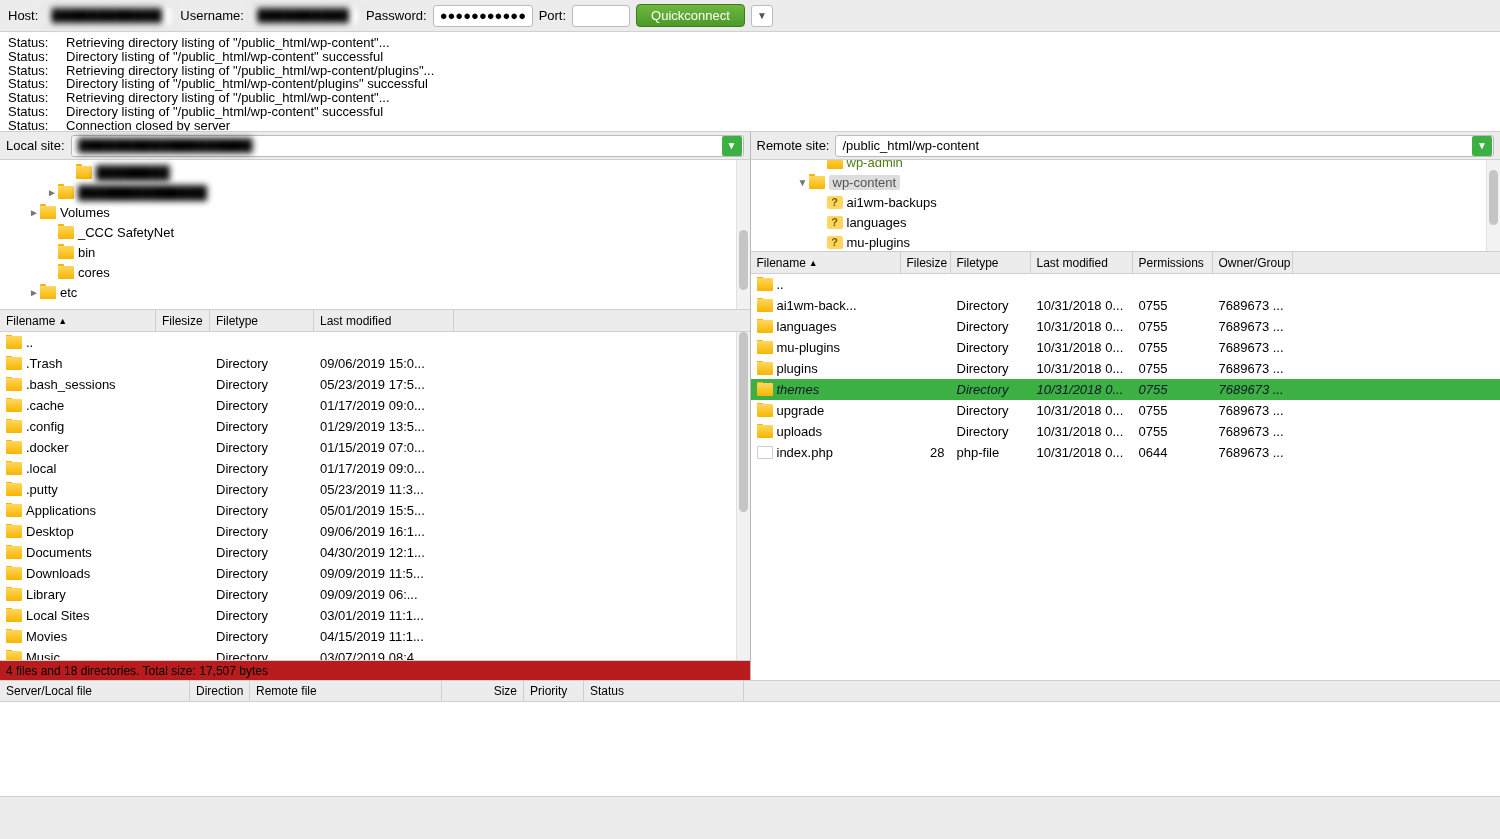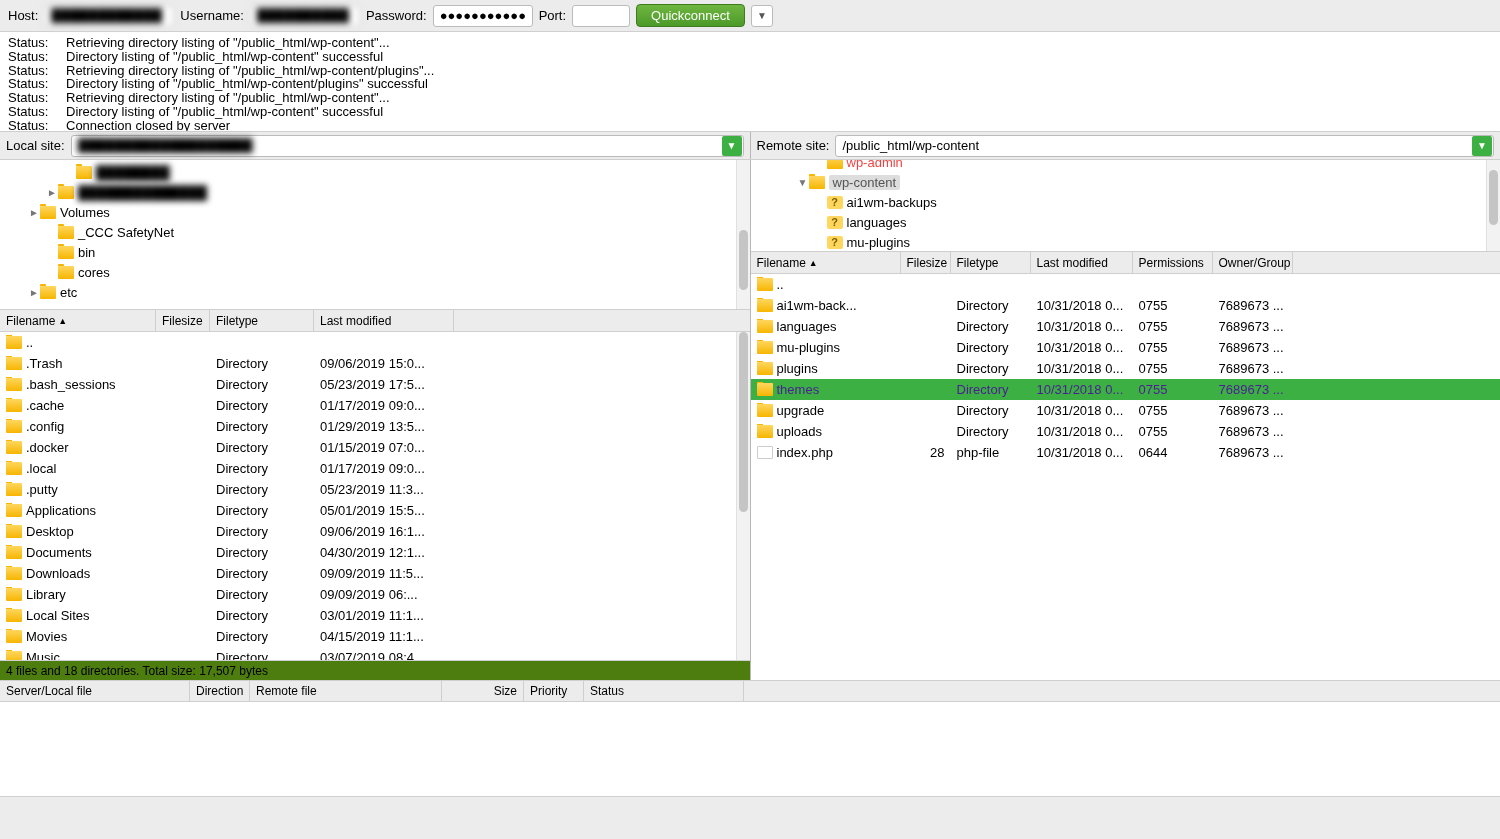--- a/index.html
+++ b/index.html
@@ -41,31 +41,31 @@
     .unknown-ico { background: #ffd75e; border-radius: 2px; text-align: center; font-size: 11px; line-height: 13px; font-weight: bold; color: #7a5c00;}
     .file-ico { background: #fff; border: 1px solid #ccc; border-radius: 1px; }
     .sel-tag { background: #ddd; border-radius: 2px; padding: 0 4px; color: #555;}
     
     .grid-header { display: flex; background: #ececec; border-bottom: 1px solid #cfcfcf; height: 22px; align-items: center; font-size: 12px; }
     .grid-header > div { padding: 0 6px; border-right: 1px solid #cfcfcf; height: 100%; display: flex; align-items: center; }
     .sort-caret { font-size: 9px; margin-left: 3px; }
     
     .file-list { flex: 1; overflow: hidden; font-size: 13px; position: relative; }
     .file-row { display: flex; align-items: center; height: 21px; cursor: pointer; }
-    .file-row.selected { background: #3cb043; color: #4c1d95; }
+    .file-row.selected { background: #3cb043; color: #0f172a; font-style: italic; }
     .file-row > div { padding: 0 6px; white-space: nowrap; overflow: hidden; }
     
     
     .lc-name { width: 156px; display:flex; align-items:center;} .lc-size { width: 54px; text-align: right;} .lc-type { width: 104px;} .lc-mod { width: 140px;}
     .rc-name { width: 150px; display:flex; align-items:center;} .rc-size { width: 50px; text-align: right;} .rc-type { width: 80px;} .rc-mod { width: 102px;} .rc-perm { width: 80px;} .rc-own { width: 80px;}
     
     .scroll-track { position: absolute; right: 0; top: 0; bottom: 0; width: 14px; background: #f2f2f2; border-left: 1px solid #e0e0e0;}
     .scroll-thumb { position: absolute; left: 2px; right: 2px; background: #c5c5c5; border-radius: 5px; }
     
-    .status-bar { background: #4d7c0f; border-top: 1px solid #cfcfcf; height: 20px; display: flex; align-items: center; padding: 0 6px; font-size: 12px;}
+    .status-bar { background: #b91c1c; border-top: 1px solid #cfcfcf; height: 20px; display: flex; align-items: center; padding: 0 6px; font-size: 12px;}
     
     
     .queue-header { display: flex; background: #ececec; border-top: 1px solid #cfcfcf; border-bottom: 1px solid #cfcfcf; height: 22px; align-items: center; font-size: 12px;}
     .queue-header > div { padding: 0 6px; border-right: 1px solid #cfcfcf; height: 100%; display: flex; align-items: center;}
     .queue-body { background: #fff; height: 94px; }
     .footer { background: #ececec; height: 20px; border-top: 1px solid #cfcfcf;}
   </style>
 </head>
 <body>
 
@@ -311,21 +311,21 @@
         </div>
     </div>
     <div class="status-bar">4 files and 18 directories. Total size: 17,507 bytes</div>
   </div>
 
   <div class="pane">
     <div class="tree-view remote-tree" id="remote-tree">
       <div class="tree-row" style="padding-left: 64px; margin-top: -10px;">
           <span class="tri"></span>
           <span class="folder-ico"></span>
-          <span style="color:#ef4444">wp-admin</span>
+          <span style="color:#4d7c0f">wp-admin</span>
         </div>
         <div class="tree-row" style="padding-left: 46px;">
           <span class="tri">▼</span>
           <span class="folder-ico"></span>
           <span class="sel-tag">wp-content</span>
         </div>
         <div class="tree-row" style="padding-left: 64px;">
           <span class="tri"></span>
           <span class="unknown-ico">?</span>
           <span>ai1wm-backups</span>

